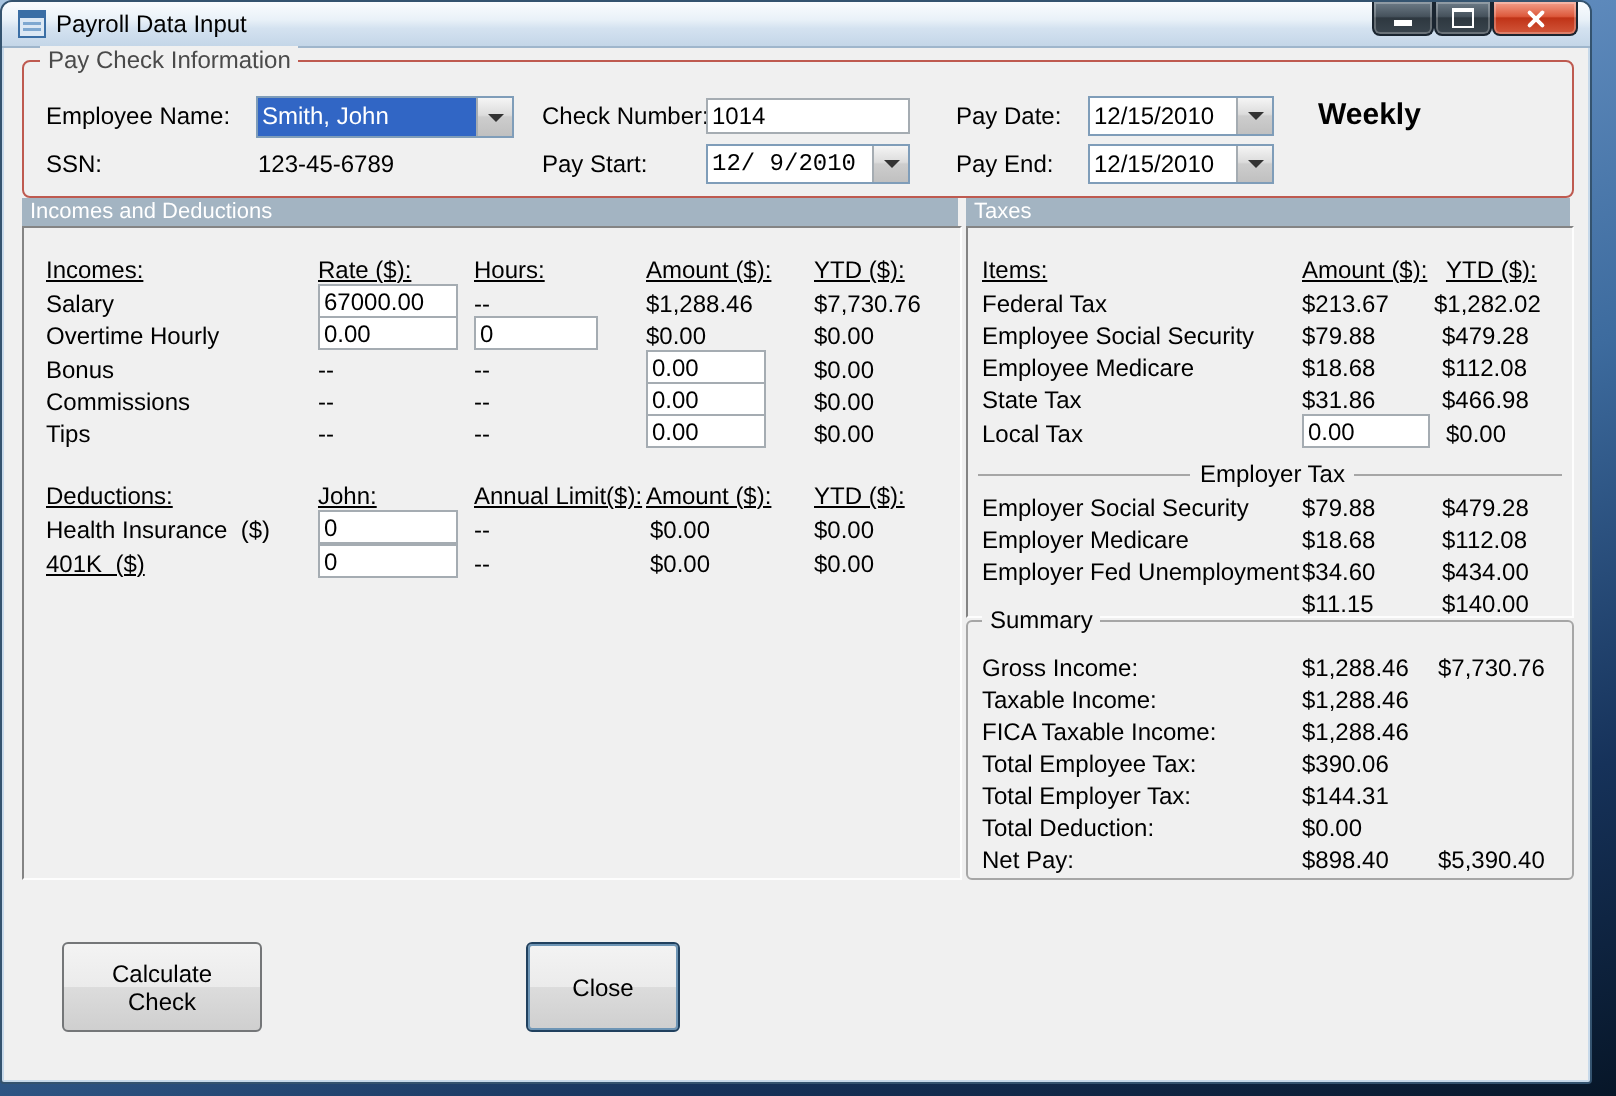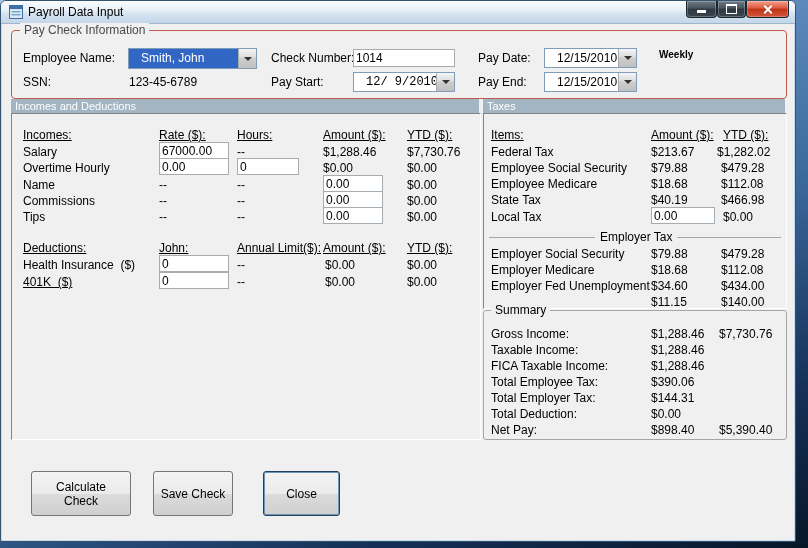--- a/index.html
+++ b/index.html
@@ -38,31 +38,31 @@
   .grp-legend{position:absolute;top:-8px;left:8px;background:#F0F0F0;padding:0 4px;font-size:12px;color:#4A4A4A;}
   .bar{position:absolute;height:31px;background:#A3B4C2;color:#fff;font-size:11px;line-height:14px;padding-left:4px;box-sizing:border-box;}
   .panel{position:absolute;background:#F0F0F0;border:1px solid;border-color:#848484 #FDFDFD #FDFDFD #848484;}
   .sumbox{position:absolute;border:1px solid #A6A6A6;border-radius:3px;}
   .sum-legend{position:absolute;background:#F0F0F0;padding:0 4px;}
   .divline{position:absolute;border-top:1px solid #A6A6A6;}
   
   .in{position:absolute;background:#fff;border:1px solid #A5ACB2;font-family:inherit;font-size:12px;
     padding:0 2px;height:15px;box-sizing:content-box;}
   .combo{position:absolute;background:#fff;border:1px solid #7F9DB9;display:flex;align-items:stretch;box-sizing:border-box;}
-  .combo .txt{flex:1;padding:2px 12px;font-size:12px;overflow:hidden;white-space:pre;}
+  .combo .txt{flex:1;padding:2px 2px;font-size:12px;overflow:hidden;white-space:pre;}
   .combo .txt.sel{background:#3166C5;color:#fff;}
   .drop{width:17px;background:linear-gradient(#F5F5F5,#DCDCDC 45%,#CDCDCD 50%,#C0C0C0);
     border-left:1px solid #A5ACB2;display:flex;align-items:center;justify-content:center;}
   .tri{width:0;height:0;border-left:4px solid transparent;border-right:4px solid transparent;border-top:4px solid #333;}
   
   .pushbtn{position:absolute;height:45px;border:1px solid #747678;border-radius:3px;
     background:linear-gradient(#F3F3F3,#EBEBEB 50%,#DCDCDC 50%,#CFCFCF);
     font-family:inherit;font-size:12px;display:flex;align-items:center;justify-content:center;cursor:default;}
   .pushbtn.default{border:1px solid #20405E;box-shadow:inset 0 0 0 1px #6E95B5;}
-  .bold15{font-weight:bold;font-size:10px;}
+  .bold15{font-weight:bold;font-size:15px;}
 </style>
 </head>
 <body>
 
 <div id="screen">
   <div class="window">
 
     <div class="titlebar">
       <svg class="app-icon" viewBox="0 0 14 14">
         <rect x="0.5" y="0.5" width="13" height="13" fill="#DCE8F4" stroke="#3A6EA5"></rect>
@@ -140,21 +140,21 @@
     <span class="a" style="left:236px;top:144px;">--</span>
     <span class="a" style="left:322px;top:144px;">$1,288.46</span>
     <span class="a" style="left:406px;top:144px;">$7,730.76</span>
 
     <span class="a" style="left:22px;top:160px;">Overtime Hourly</span>
     <input class="in" style="left: 158px; top: 157px; width: 64px;" value="0.00">
     <input class="in" style="left: 236px; top: 157px; width: 56px;" value="0">
     <span class="a" style="left:322px;top:160px;">$0.00</span>
     <span class="a" style="left:406px;top:160px;">$0.00</span>
 
-    <span class="a" style="left:22px;top:177px;">Name</span>
+    <span class="a" style="left:22px;top:177px;">Bonus</span>
     <span class="a" style="left:158px;top:177px;">--</span>
     <span class="a" style="left:236px;top:177px;">--</span>
     <input class="in" style="left: 322px; top: 174px; width: 54px;" value="0.00">
     <span class="a" style="left:406px;top:177px;">$0.00</span>
 
     <span class="a" style="left:22px;top:193px;">Commissions</span>
     <span class="a" style="left:158px;top:193px;">--</span>
     <span class="a" style="left:236px;top:193px;">--</span>
     <input class="in" style="left: 322px; top: 190px; width: 54px;" value="0.00">
     <span class="a" style="left:406px;top:193px;">$0.00</span>
@@ -193,21 +193,21 @@
 
     <span class="a" style="left:490px;top:160px;">Employee Social Security</span>
     <span class="a" style="left:650px;top:160px;">$79.88</span>
     <span class="a" style="left:720px;top:160px;">$479.28</span>
 
     <span class="a" style="left:490px;top:176px;">Employee Medicare</span>
     <span class="a" style="left:650px;top:176px;">$18.68</span>
     <span class="a" style="left:720px;top:176px;">$112.08</span>
 
     <span class="a" style="left:490px;top:192px;">State Tax</span>
-    <span class="a" style="left:650px;top:192px;">$40.19</span>
+    <span class="a" style="left:650px;top:192px;">$31.86</span>
     <span class="a" style="left:720px;top:192px;">$466.98</span>
 
     <span class="a" style="left:490px;top:209px;">Local Tax</span>
     <input class="in" style="left: 650px; top: 206px; width: 58px;" value="0.00">
     <span class="a" style="left:722px;top:209px;">$0.00</span>
 
     <div class="divline" style="left:488px;top:236px;width:292px;"></div>
     <span class="a" style="left:594px;top:229px;background:#F0F0F0;padding:0 5px;">Employer Tax</span>
 
     <span class="a" style="left:490px;top:246px;">Employer Social Security</span>
@@ -245,17 +245,16 @@
     <span class="a" style="left:650px;top:390px;">$144.31</span>
 
     <span class="a" style="left:490px;top:406px;">Total Deduction:</span>
     <span class="a" style="left:650px;top:406px;">$0.00</span>
 
     <span class="a" style="left:490px;top:422px;">Net Pay:</span>
     <span class="a" style="left:650px;top:422px;">$898.40</span>
     <span class="a" style="left:718px;top:422px;">$5,390.40</span>
 
     <button class="pushbtn" style="left:30px;top:470px;width:100px;">Calculate Check</button>
-    <button class="pushbtn" style="left:152px;top:470px;width:80px;">Save Check</button>
     <button class="pushbtn default" style="left:262px;top:470px;width:77px;">Close</button>
 
   </div>
 </div>
 
 </body></html>

